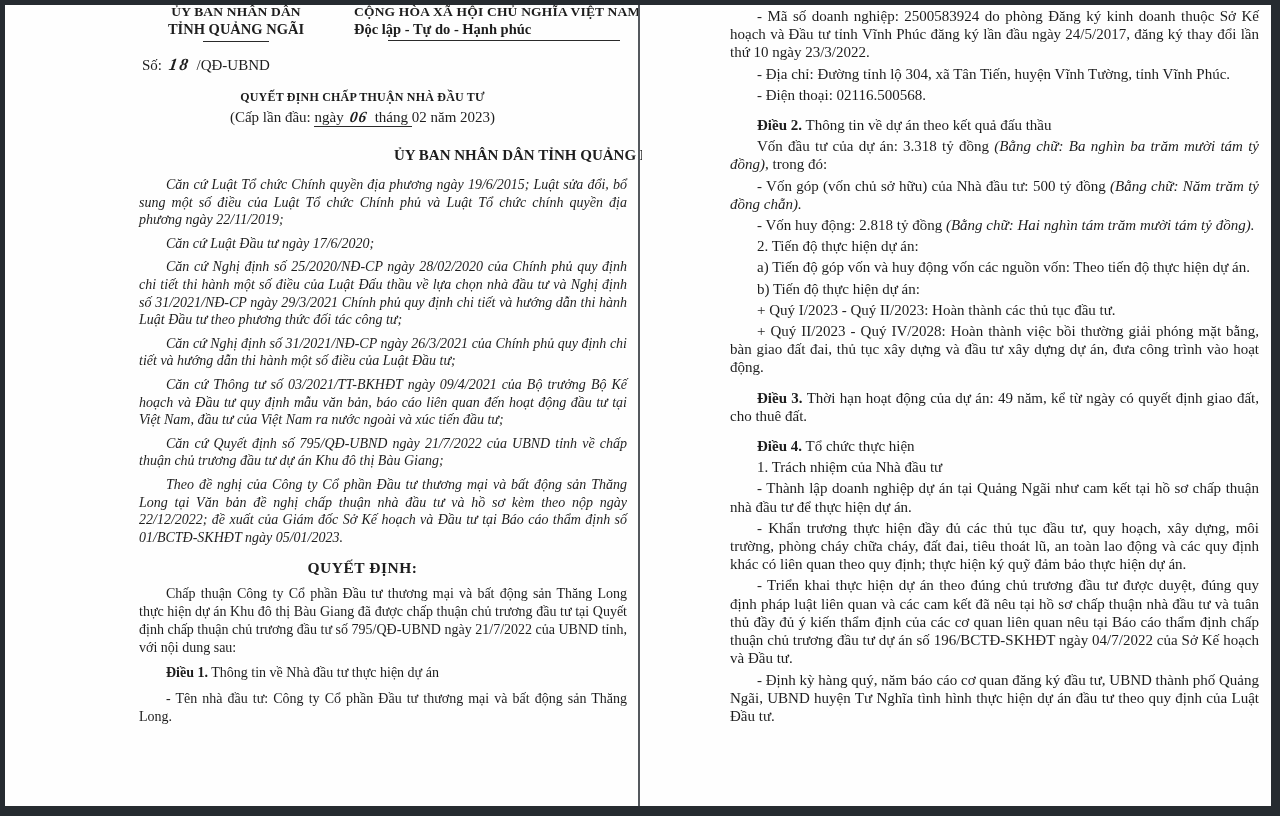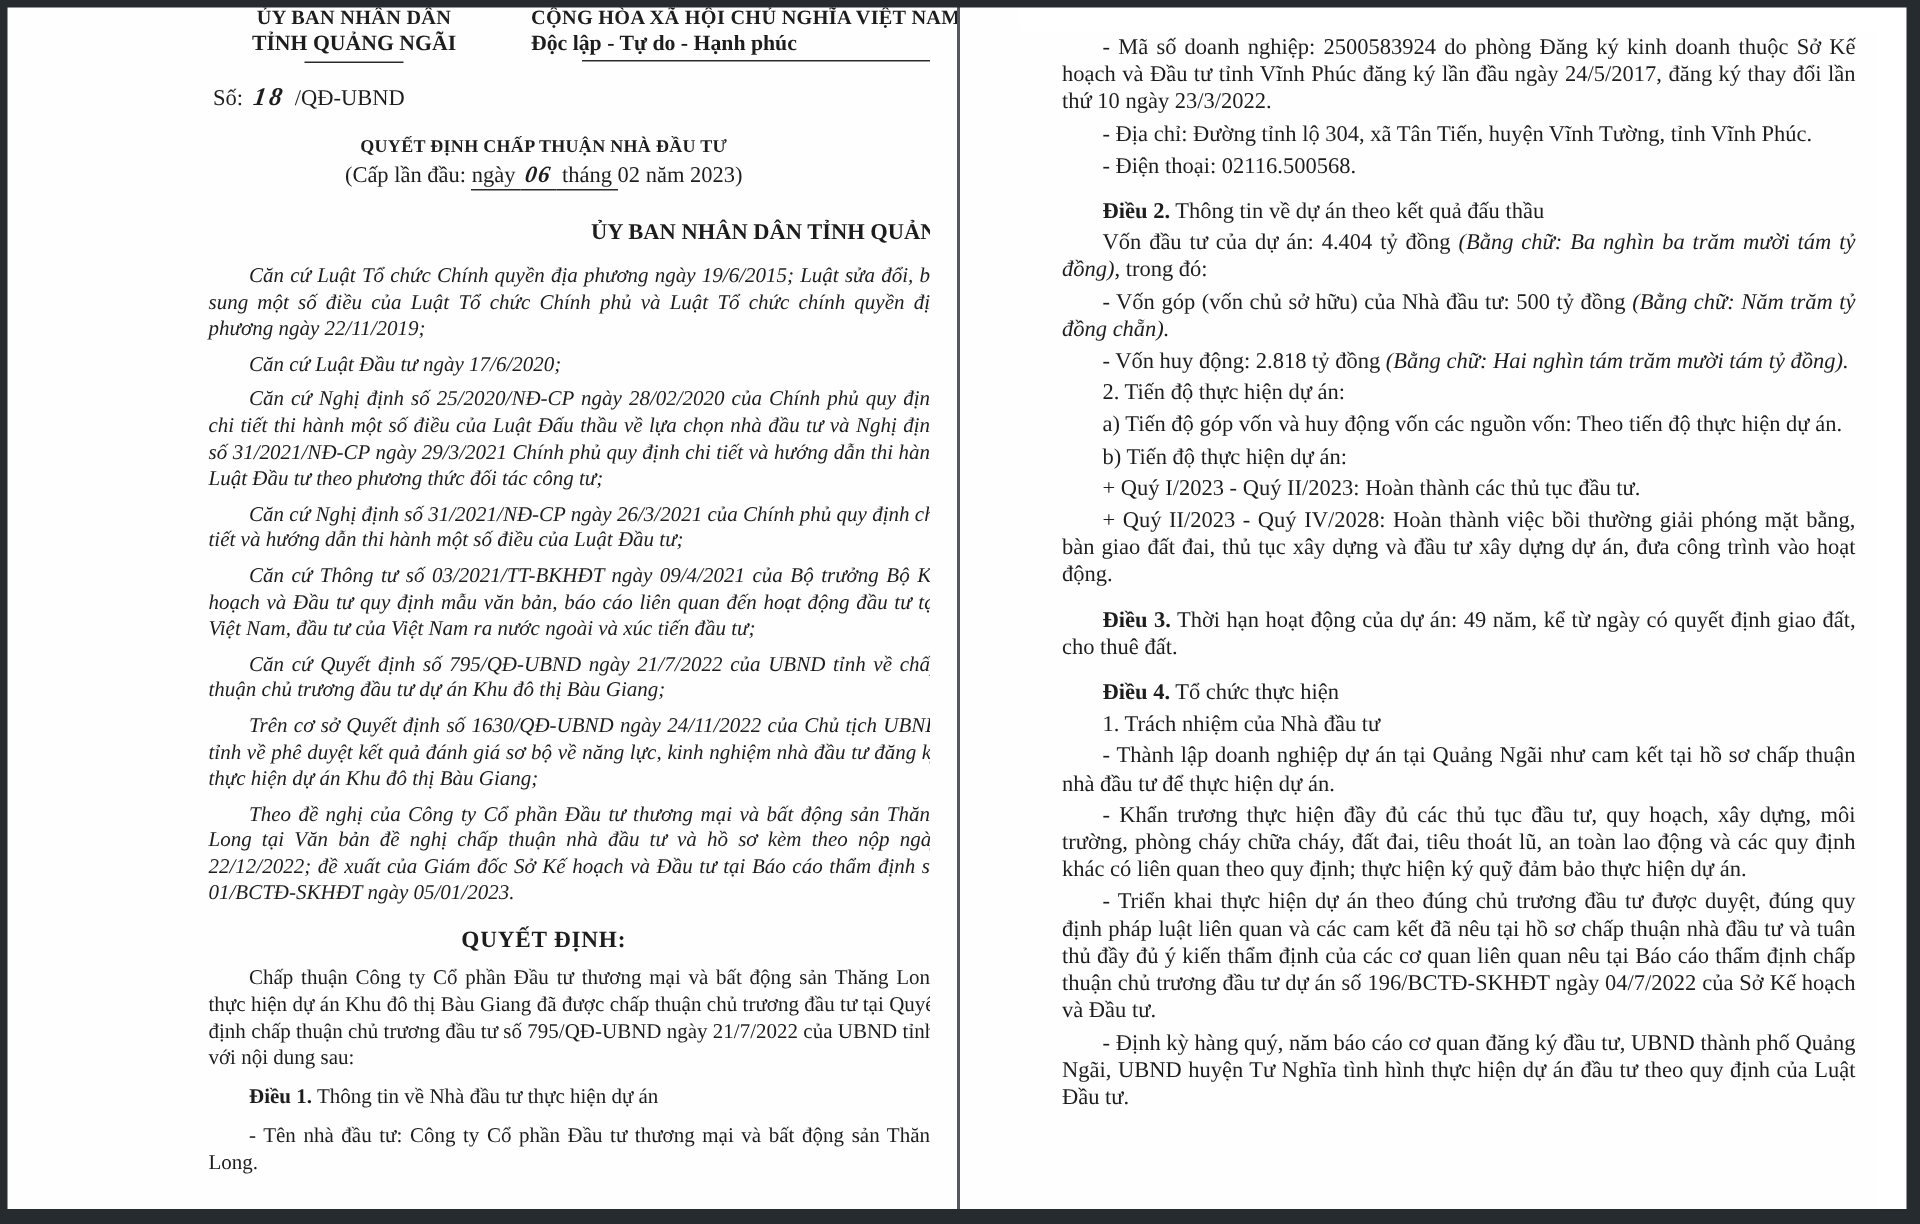--- a/index.html
+++ b/index.html
@@ -16,21 +16,21 @@
   
   .edge { position: absolute; background: #262b30; z-index: 6; }
   .edge-top    { left: 0; top: 0; width: 1280px; height: 5px; }
   .edge-left   { left: 0; top: 0; width: 5px; height: 816px; }
   .edge-right  { right: 0; top: 0; width: 9px; height: 816px; }
   .edge-bottom { left: 0; bottom: 0; width: 1280px; height: 10px; }
   .seam { position: absolute; left: 638px; top: 0; width: 2px; height: 816px; background: #54585d; z-index: 5; }
 
   .page { position: absolute; top: 5px; bottom: 10px; overflow: hidden; background: #fefefe; }
   .page-left  { left: 5px;   width: 633px; padding-left: 41px; }
-  .page-right { left: 620px; width: 631px; margin-top: 16px; }
+  .page-right { left: 642px; width: 631px; }
 
   
   .letterhead { display: flex; margin-top: -2px; }
   .lh-org { margin-left: 100px; width: 180px; text-align: center; }
   .lh-nat { margin-left: 28px;  width: 300px; text-align: left; }
   .lh-line1 { font-size: 13.5px; font-weight: 700; line-height: 17px; letter-spacing: .2px; }
   .lh-line2 { font-size: 14.5px; font-weight: 700; line-height: 18px; }
   .rule-org { width: 66px;  border-top: 1.6px solid #2a2a2a; margin: 3px auto 0; }
   .rule-nat { width: 232px; border-top: 1.6px solid #2a2a2a; margin: 2px auto 0; }
 
@@ -116,21 +116,20 @@
 
   <div class="issuer-heading">ỦY BAN NHÂN DÂN TỈNH QUẢNG NGÃI</div>
 
   <div class="p1-body">
     <p class="recital">Căn cứ Luật Tổ chức Chính quyền địa phương ngày 19/6/2015; Luật sửa đổi, bổ sung một số điều của Luật Tổ chức Chính phủ và Luật Tổ chức chính quyền địa phương ngày 22/11/2019;</p>
     <p class="recital">Căn cứ Luật Đầu tư ngày 17/6/2020;</p>
     <p class="recital">Căn cứ Nghị định số 25/2020/NĐ-CP ngày 28/02/2020 của Chính phủ quy định chi tiết thi hành một số điều của Luật Đấu thầu về lựa chọn nhà đầu tư và Nghị định số 31/2021/NĐ-CP ngày 29/3/2021 Chính phủ quy định chi tiết và hướng dẫn thi hành Luật Đầu tư theo phương thức đối tác công tư;</p>
     <p class="recital">Căn cứ Nghị định số 31/2021/NĐ-CP ngày 26/3/2021 của Chính phủ quy định chi tiết và hướng dẫn thi hành một số điều của Luật Đầu tư;</p>
     <p class="recital">Căn cứ Thông tư số 03/2021/TT-BKHĐT ngày 09/4/2021 của Bộ trưởng Bộ Kế hoạch và Đầu tư quy định mẫu văn bản, báo cáo liên quan đến hoạt động đầu tư tại Việt Nam, đầu tư của Việt Nam ra nước ngoài và xúc tiến đầu tư;</p>
     <p class="recital">Căn cứ Quyết định số 795/QĐ-UBND ngày 21/7/2022 của UBND tỉnh về chấp thuận chủ trương đầu tư dự án Khu đô thị Bàu Giang;</p>
-    <p class="recital">Trên cơ sở Quyết định số 1630/QĐ-UBND ngày 24/11/2022 của Chủ tịch UBND tỉnh về phê duyệt kết quả đánh giá sơ bộ về năng lực, kinh nghiệm nhà đầu tư đăng ký thực hiện dự án Khu đô thị Bàu Giang;</p>
     <p class="recital">Theo đề nghị của Công ty Cổ phần Đầu tư thương mại và bất động sản Thăng Long tại Văn bản đề nghị chấp thuận nhà đầu tư và hồ sơ kèm theo nộp ngày 22/12/2022; đề xuất của Giám đốc Sở Kế hoạch và Đầu tư tại Báo cáo thẩm định số 01/BCTĐ-SKHĐT ngày 05/01/2023.</p>
   </div>
 
   <div class="decision-heading">QUYẾT ĐỊNH:</div>
 
   <p class="plain-para">Chấp thuận Công ty Cổ phần Đầu tư thương mại và bất động sản Thăng Long thực hiện dự án Khu đô thị Bàu Giang đã được chấp thuận chủ trương đầu tư tại Quyết định chấp thuận chủ trương đầu tư số 795/QĐ-UBND ngày 21/7/2022 của UBND tỉnh, với nội dung sau:</p>
 
   <p class="plain-para"><span class="b">Điều 1.</span> <span>Thông tin về Nhà đầu tư thực hiện dự án</span></p>
 
   <p class="plain-para">- Tên nhà đầu tư: Công ty Cổ phần Đầu tư thương mại và bất động sản Thăng Long.</p>
@@ -139,21 +138,21 @@
 
 <div class="page page-right">
 
   <p class="p2-para p2-first">- Mã số doanh nghiệp: 2500583924 do phòng Đăng ký kinh doanh thuộc Sở Kế hoạch và Đầu tư tỉnh Vĩnh Phúc đăng ký lần đầu ngày 24/5/2017, đăng ký thay đổi lần thứ 10 ngày 23/3/2022.</p>
   <p class="p2-para">- Địa chỉ: Đường tỉnh lộ 304, xã Tân Tiến, huyện Vĩnh Tường, tỉnh Vĩnh Phúc.</p>
   <p class="p2-para">- Điện thoại: 02116.500568.</p>
 
   <p class="p2-para gap-before"><span class="b">Điều 2.</span> <span>Thông tin về dự án theo kết quả đấu thầu</span></p>
 
 
-  <p class="p2-para"><span>Vốn đầu tư của dự án: 4.404 tỷ đồng </span><span class="it">(Bằng chữ: Ba nghìn ba trăm mười tám tỷ đồng)</span><span>, trong đó:</span></p>
+  <p class="p2-para"><span>Vốn đầu tư của dự án: 3.318 tỷ đồng </span><span class="it">(Bằng chữ: Ba nghìn ba trăm mười tám tỷ đồng)</span><span>, trong đó:</span></p>
 
   <p class="p2-para"><span>- Vốn góp (vốn chủ sở hữu) của Nhà đầu tư: 500 tỷ đồng </span><span class="it">(Bằng chữ: Năm trăm tỷ đồng chẵn).</span></p>
 
   <p class="p2-para"><span>- Vốn huy động: 2.818 tỷ đồng </span><span class="it">(Bằng chữ: Hai nghìn tám trăm mười tám tỷ đồng).</span></p>
 
   <p class="p2-para">2. Tiến độ thực hiện dự án:</p>
   <p class="p2-para">a) Tiến độ góp vốn và huy động vốn các nguồn vốn: Theo tiến độ thực hiện dự án.</p>
   <p class="p2-para">b) Tiến độ thực hiện dự án:</p>
   <p class="p2-para">+ Quý I/2023 - Quý II/2023: Hoàn thành các thủ tục đầu tư.</p>
   <p class="p2-para">+ Quý II/2023 - Quý IV/2028: Hoàn thành việc bồi thường giải phóng mặt bằng, bàn giao đất đai, thủ tục xây dựng và đầu tư xây dựng dự án, đưa công trình vào hoạt động.</p>

